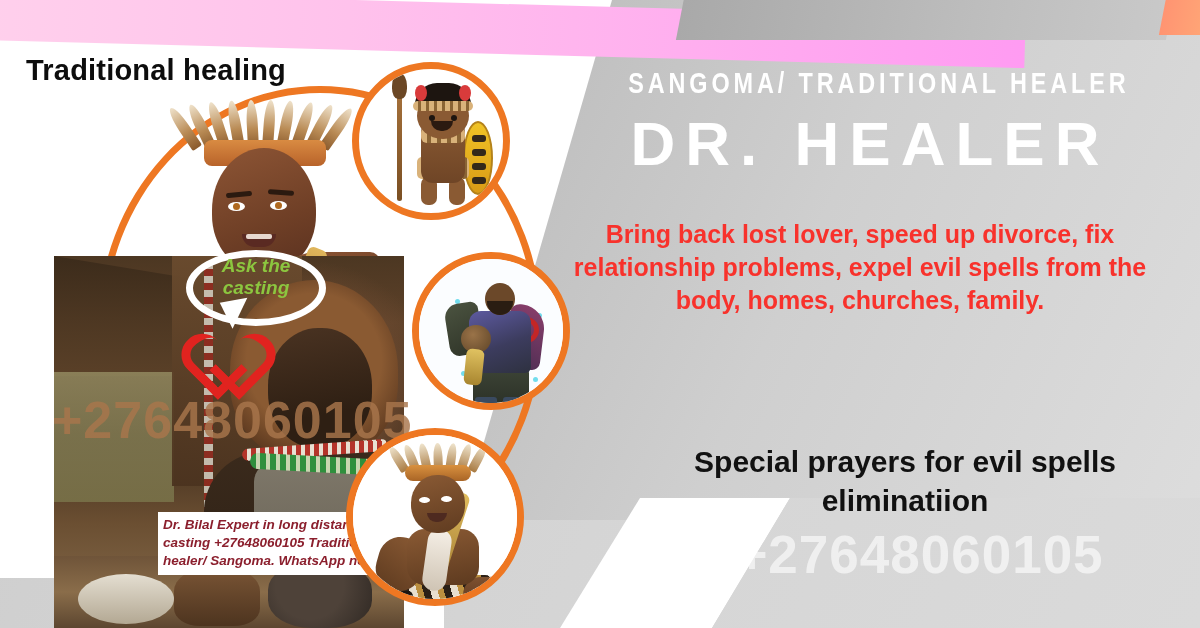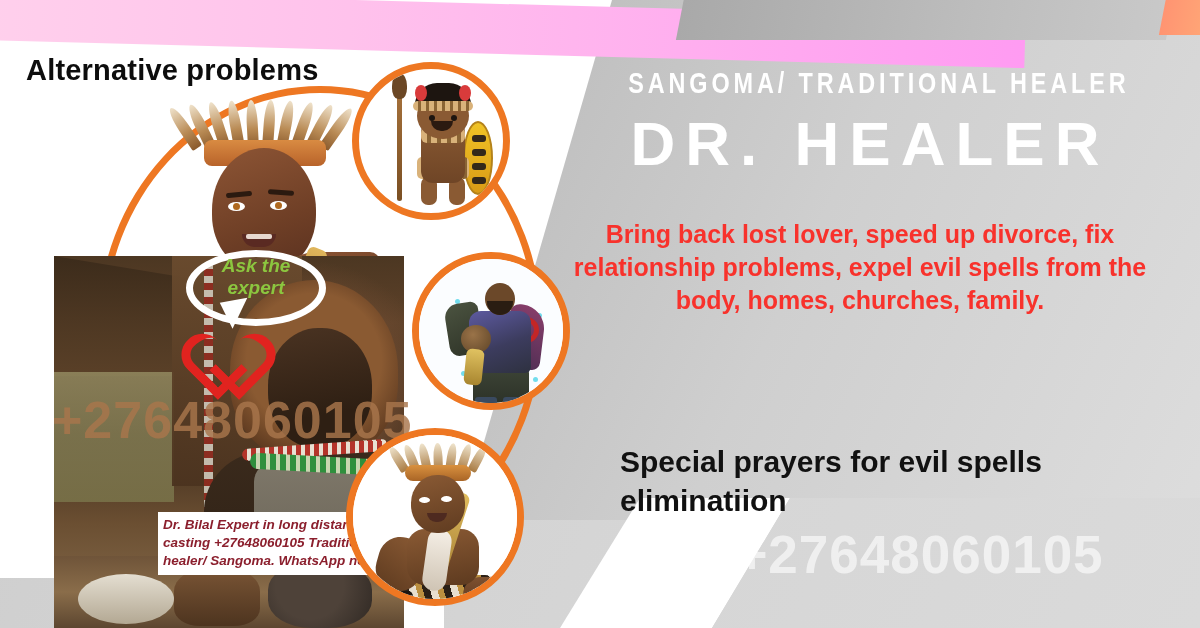--- a/index.html
+++ b/index.html
@@ -70,21 +70,21 @@
     font-size:62px;font-weight:bold;letter-spacing:10px;
     white-space:nowrap;
   }
   .red-body{
     position:absolute;left:540px;top:218px;width:640px;
     text-align:center;color:#f8322c;
     font-size:25px;font-weight:bold;line-height:1.32;
   }
   .black-body{
     position:absolute;left:620px;top:442px;width:570px;
-    text-align:left;color:#111111;
+    text-align:center;color:#111111;
     font-size:30px;font-weight:bold;line-height:1.30;
   }
   .phone-watermark{
     position:absolute;left:640px;top:524px;width:560px;
     text-align:center;color:#ffffff;opacity:.62;
     font-size:53px;font-weight:bold;letter-spacing:1px;
     white-space:nowrap;
   }
 
   
@@ -323,21 +323,21 @@
   <div class="gray-panel"></div>
   <div class="gray-panel-lower"></div>
   <div class="gray-panel-lower2"></div>
   <div class="white-wedge"></div>
   <div class="gray-wedge-r"></div>
 
   <div class="bar-pink"></div>
   <div class="bar-gray-top"></div>
   <div class="bar-orange-2"></div>
 
-  <div class="alt-healing">Alternative problems</div>
+  <div class="alt-healing">Traditional healing</div>
 
   <div class="big-circle"></div>
 
   <div class="portrait">
     <div class="p-feathers">
       <i style="left:0px;transform:rotate(-34deg);"></i>
       <i style="left:14px;transform:rotate(-26deg);"></i>
       <i style="left:28px;transform:rotate(-18deg);"></i>
       <i style="left:42px;transform:rotate(-10deg);"></i>
       <i style="left:56px;transform:rotate(-3deg);"></i>
@@ -377,21 +377,21 @@
     <div class="ph-bowl"></div>
     <div class="ph-hand"></div>
     <div class="ph-pot"></div>
   </div>
   <div class="white-cut"></div>
 
   <div class="heart"></div>
 
   <div class="bubble-tail"></div>
   <div class="bubble"></div>
-  <div class="bubble-txt">Ask the expert</div>
+  <div class="bubble-txt">Ask the casting</div>
 
   <div class="big-number">+27648060105</div>
 
   <div class="caption">Dr. Bilal Expert in long distance casting +27648060105 Traditional healer/ Sangoma. WhatsApp now</div>
 
   <div class="thumb t1">
     <div class="w-spear"></div>
     <div class="w-tip"></div>
     <div class="w-shield">
       <i style="top:12px;"></i>

